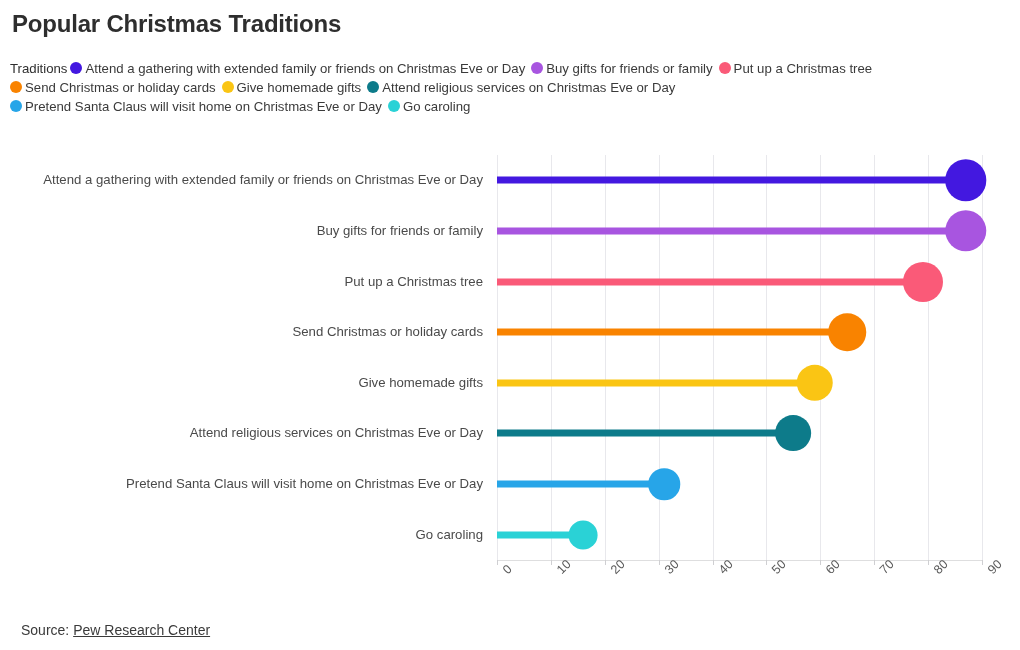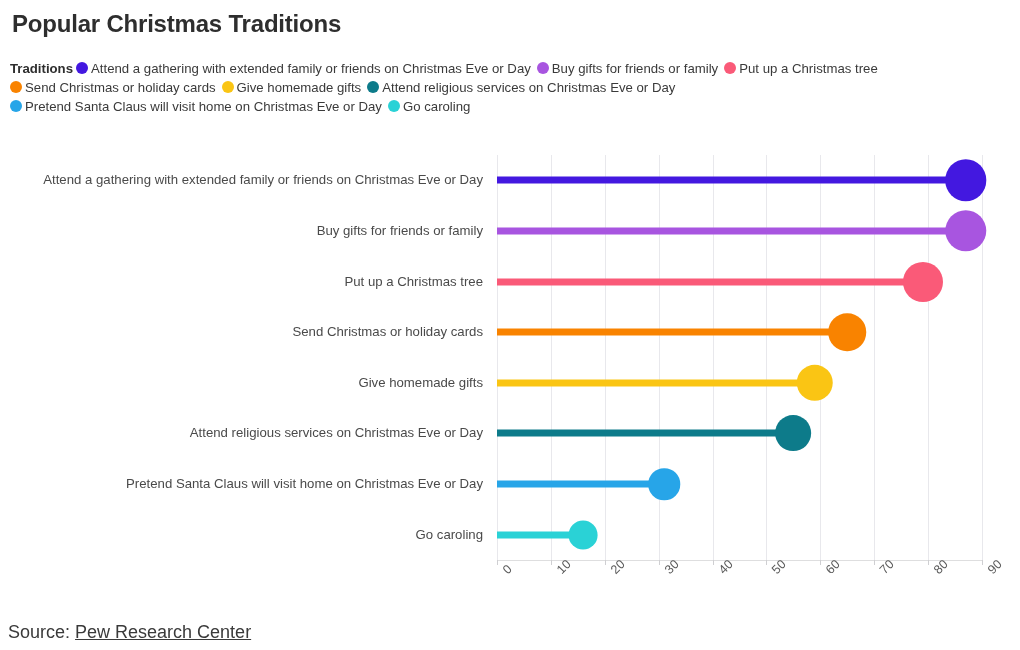--- a/index.html
+++ b/index.html
@@ -35,21 +35,21 @@
     top: 59px;
     width: 1000px;
     font-size: 13.2px;
     line-height: 19px;
     color: #3a3a3a;
   }
   #legend .legend-inline {
     display: inline;
   }
   #legend-title {
-    font-weight: bold;
+    font-weight: normal;
     font-size: 13.2px;
     color: #2e2e2e;
     margin-right: 3px;
   }
   .legend-item {
     display: inline-block;
     white-space: nowrap;
     margin-right: 6px;
     vertical-align: baseline;
   }
@@ -141,23 +141,23 @@
   }
   .lollipop-dot {
     position: absolute;
     border-radius: 50%;
     transform: translate(-50%, -50%);
   }
 
   
   #source-note {
     position: absolute;
-    left: 8px;
+    left: 21px;
     top: 622px;
-    font-size: 18px;
+    font-size: 14px;
     color: #3a3a3a;
     white-space: nowrap;
     text-align: right;
   }
   #source-link {
     text-decoration: underline;
     color: #3a3a3a;
   }
 </style>
 </head>

